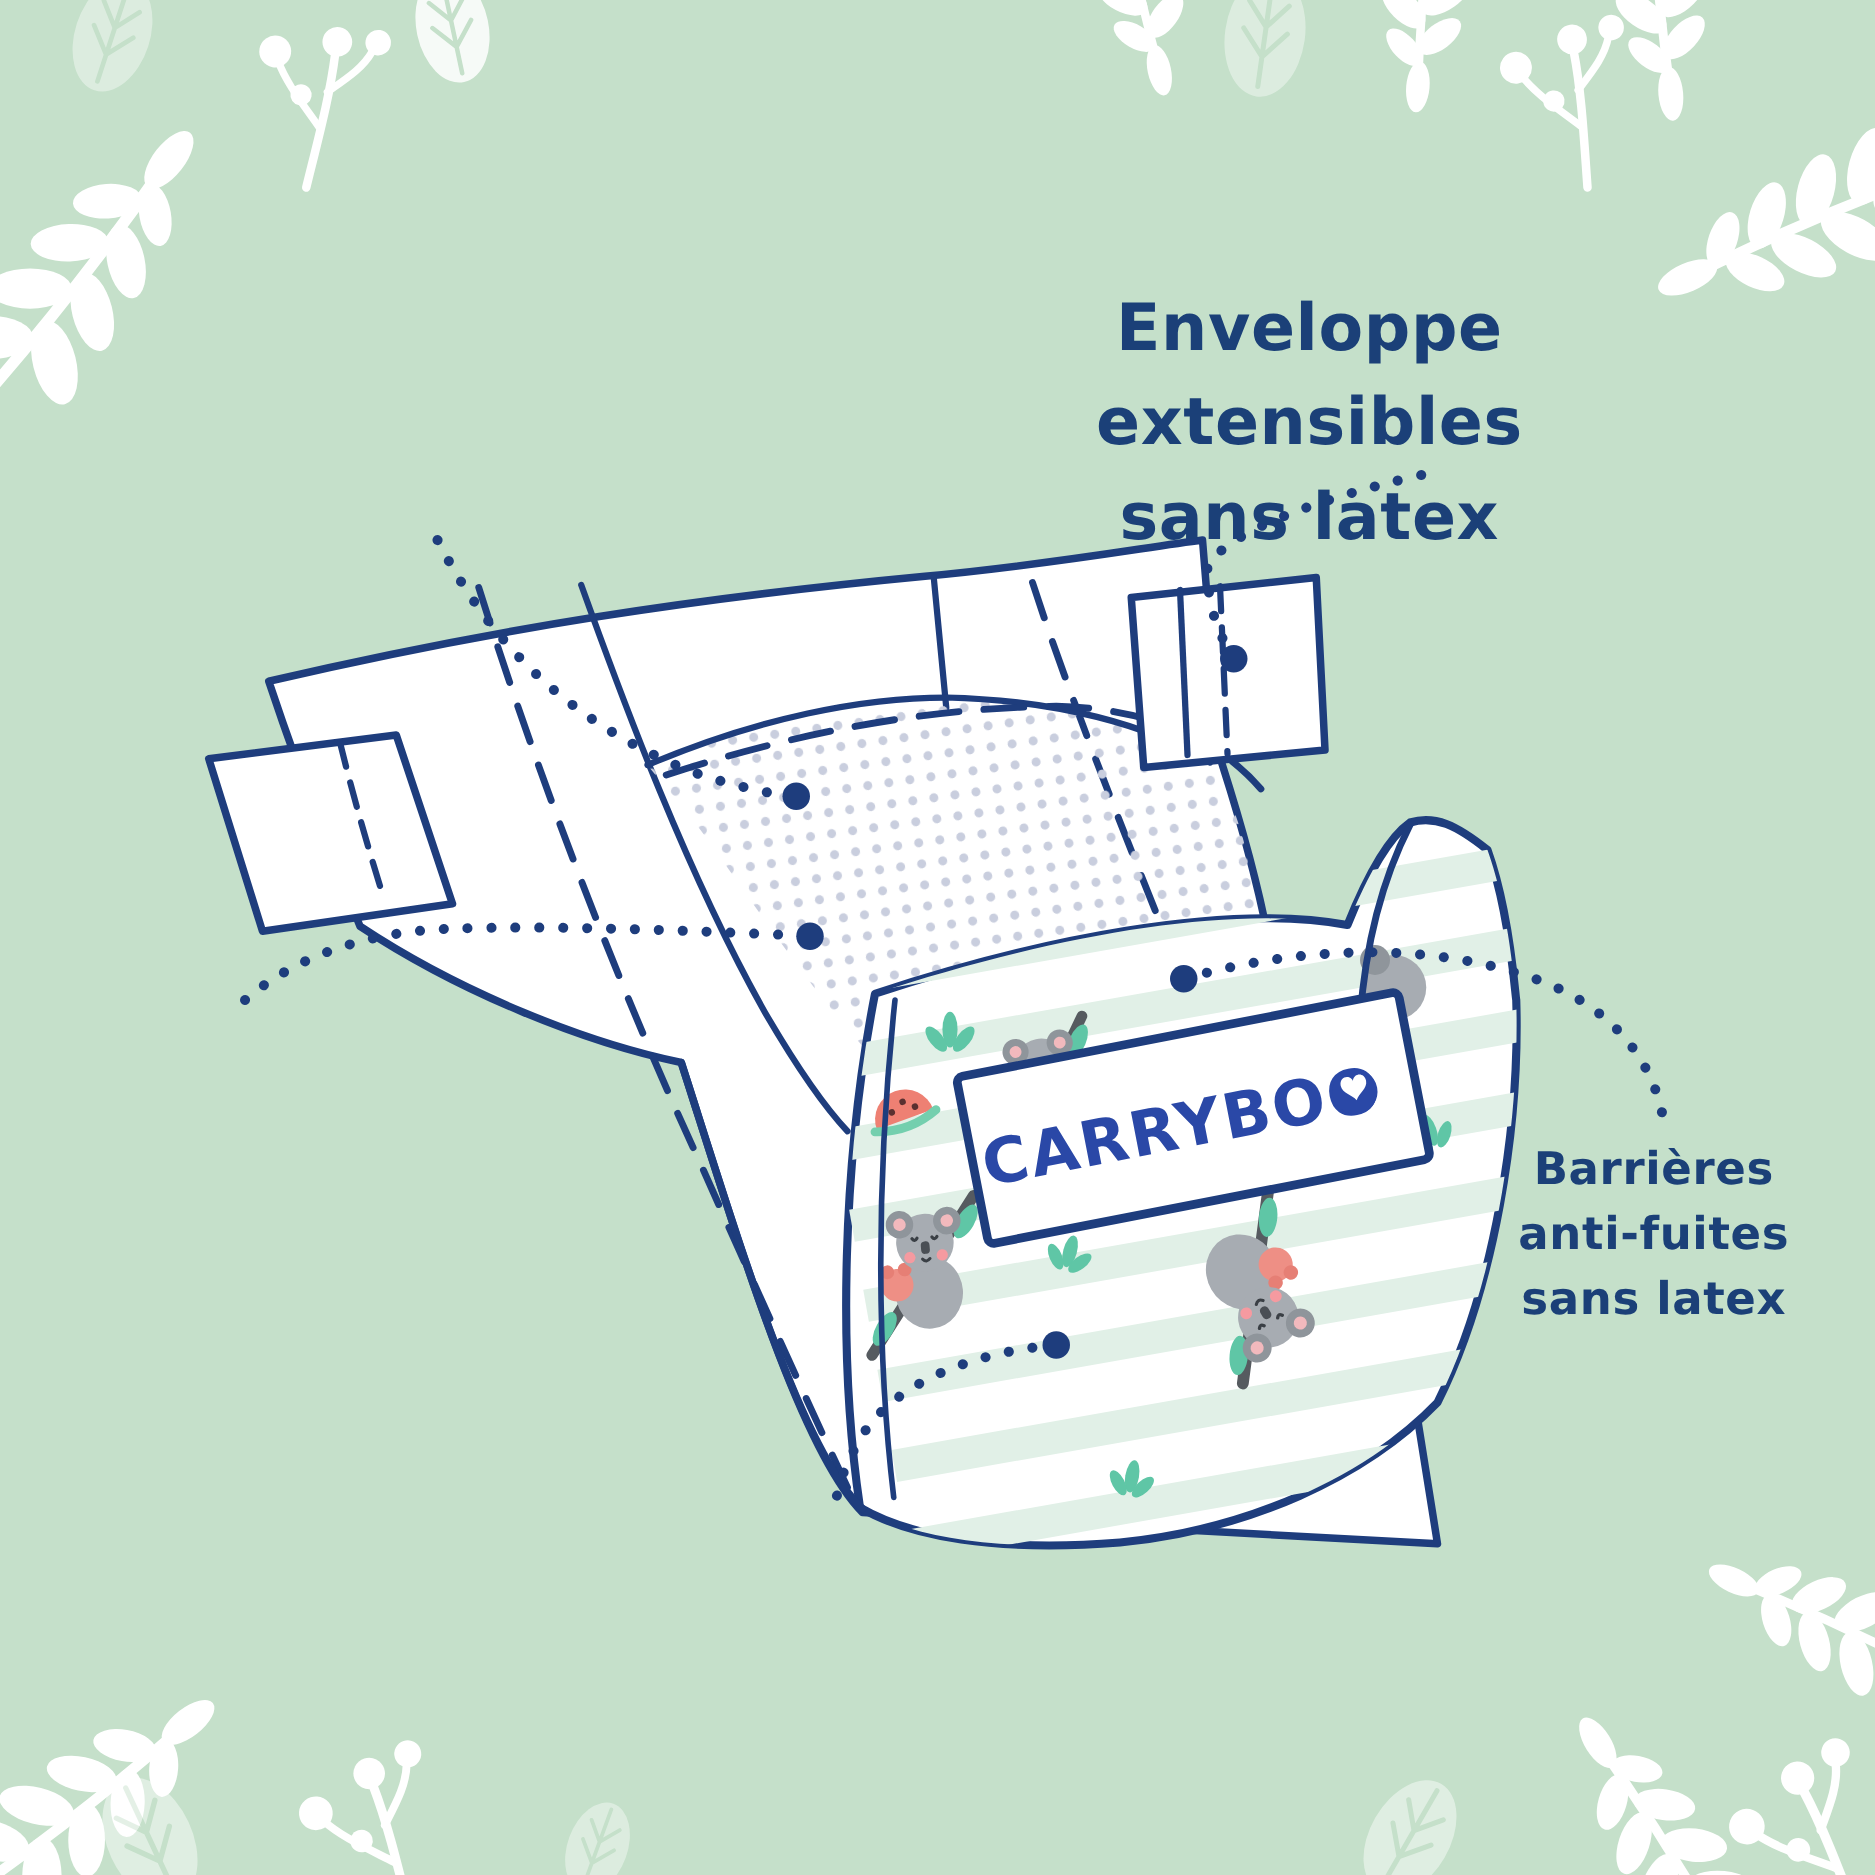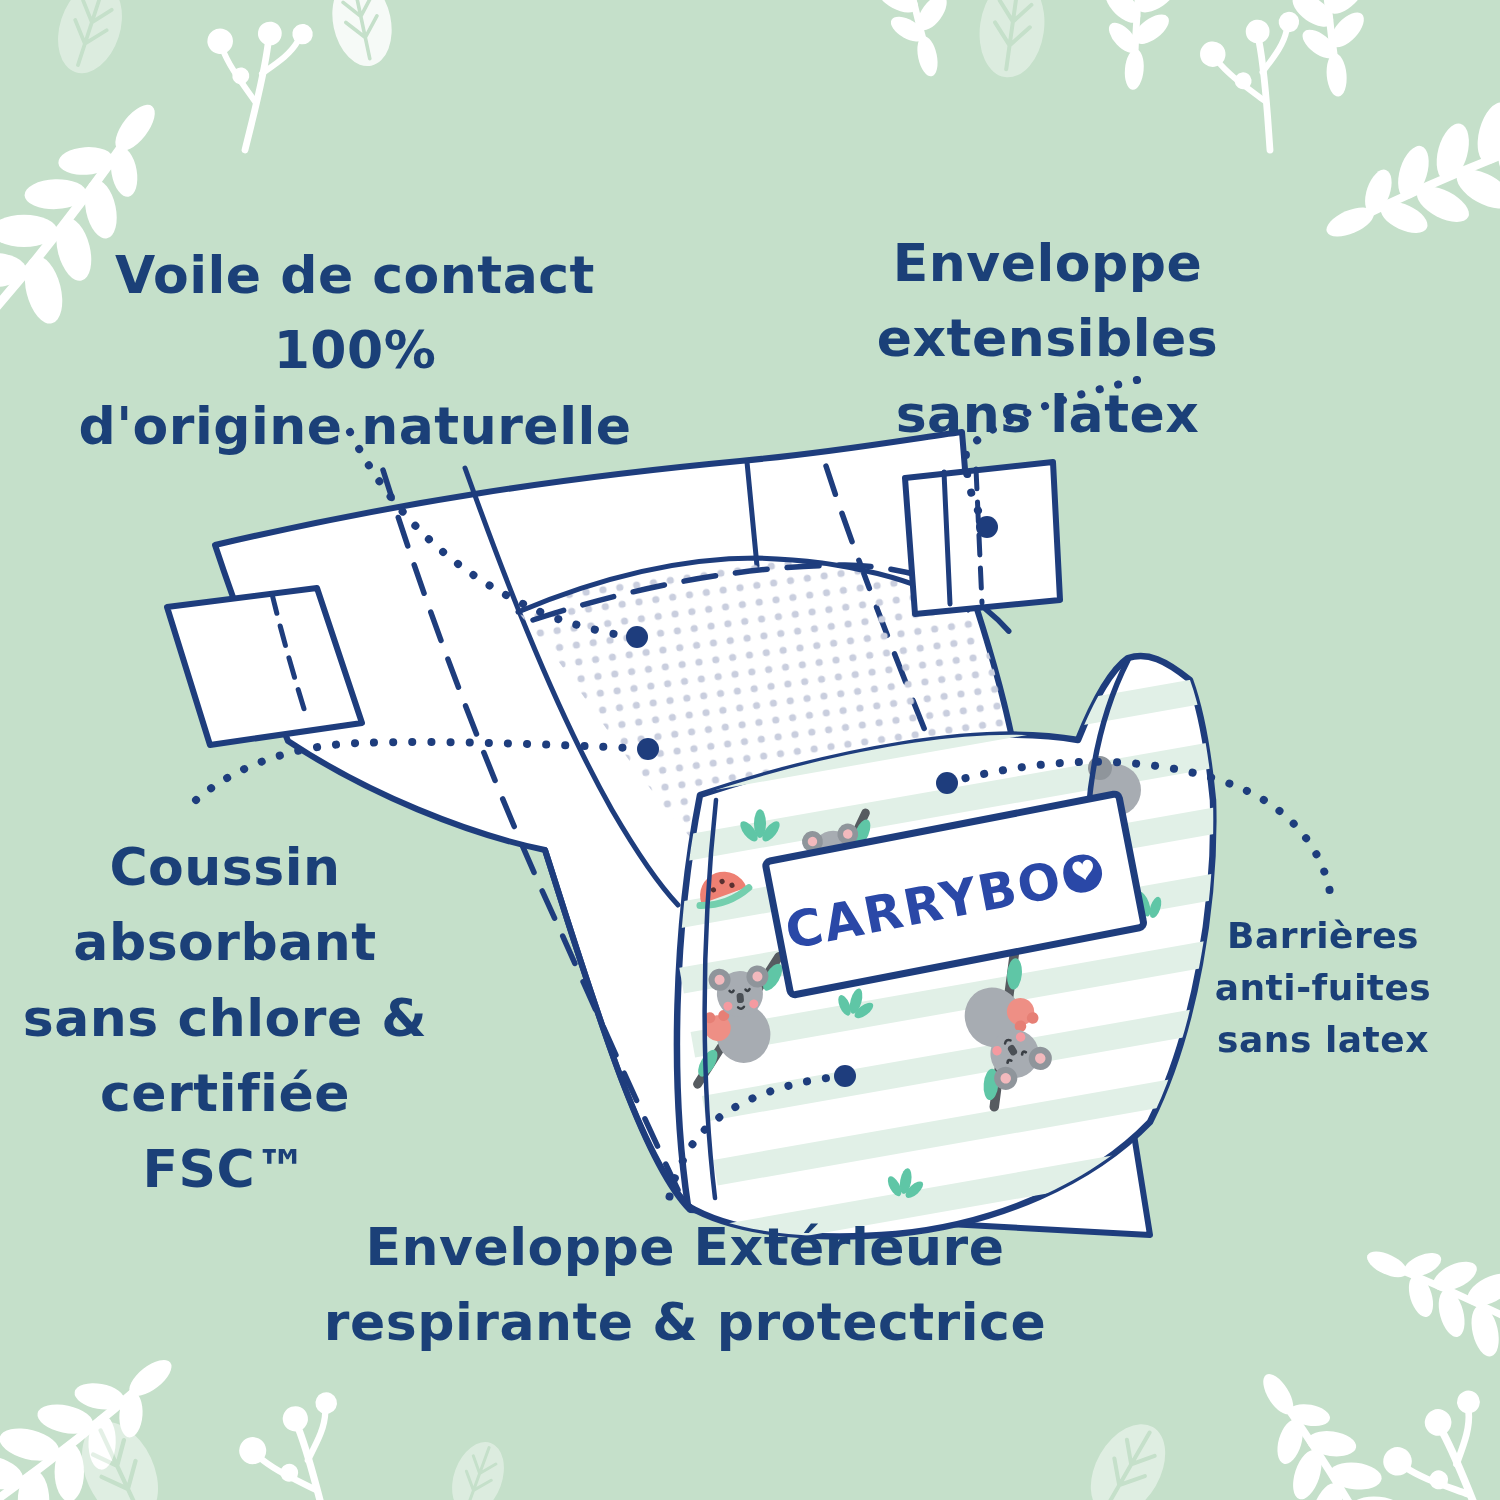--- a/index.html
+++ b/index.html
@@ -219,26 +219,18 @@
       <g fill="#1e3d7d">
         <circle cx="637" cy="637" r="11"></circle>
         <circle cx="648" cy="749" r="11"></circle>
         <circle cx="987" cy="527" r="11"></circle>
         <circle cx="947" cy="783" r="11"></circle>
         <circle cx="845" cy="1076" r="11"></circle>
       </g>
     </g>
   </svg>
 
-  <div class="callout co-voile">Voile de contact 100%
-d'origine naturelle</div>
   <div class="callout co-attaches">Enveloppe extensibles
 sans latex</div>
-  <div class="callout co-coussin">Coussin
-absorbant
-sans chlore &amp;
-certifiée FSC™</div>
   <div class="callout co-barrieres">Barrières
 anti-fuites
 sans latex</div>
-  <div class="callout co-enveloppe">Enveloppe Extérieure
-respirante &amp; protectrice</div>
 </div>
 
 </body></html>

